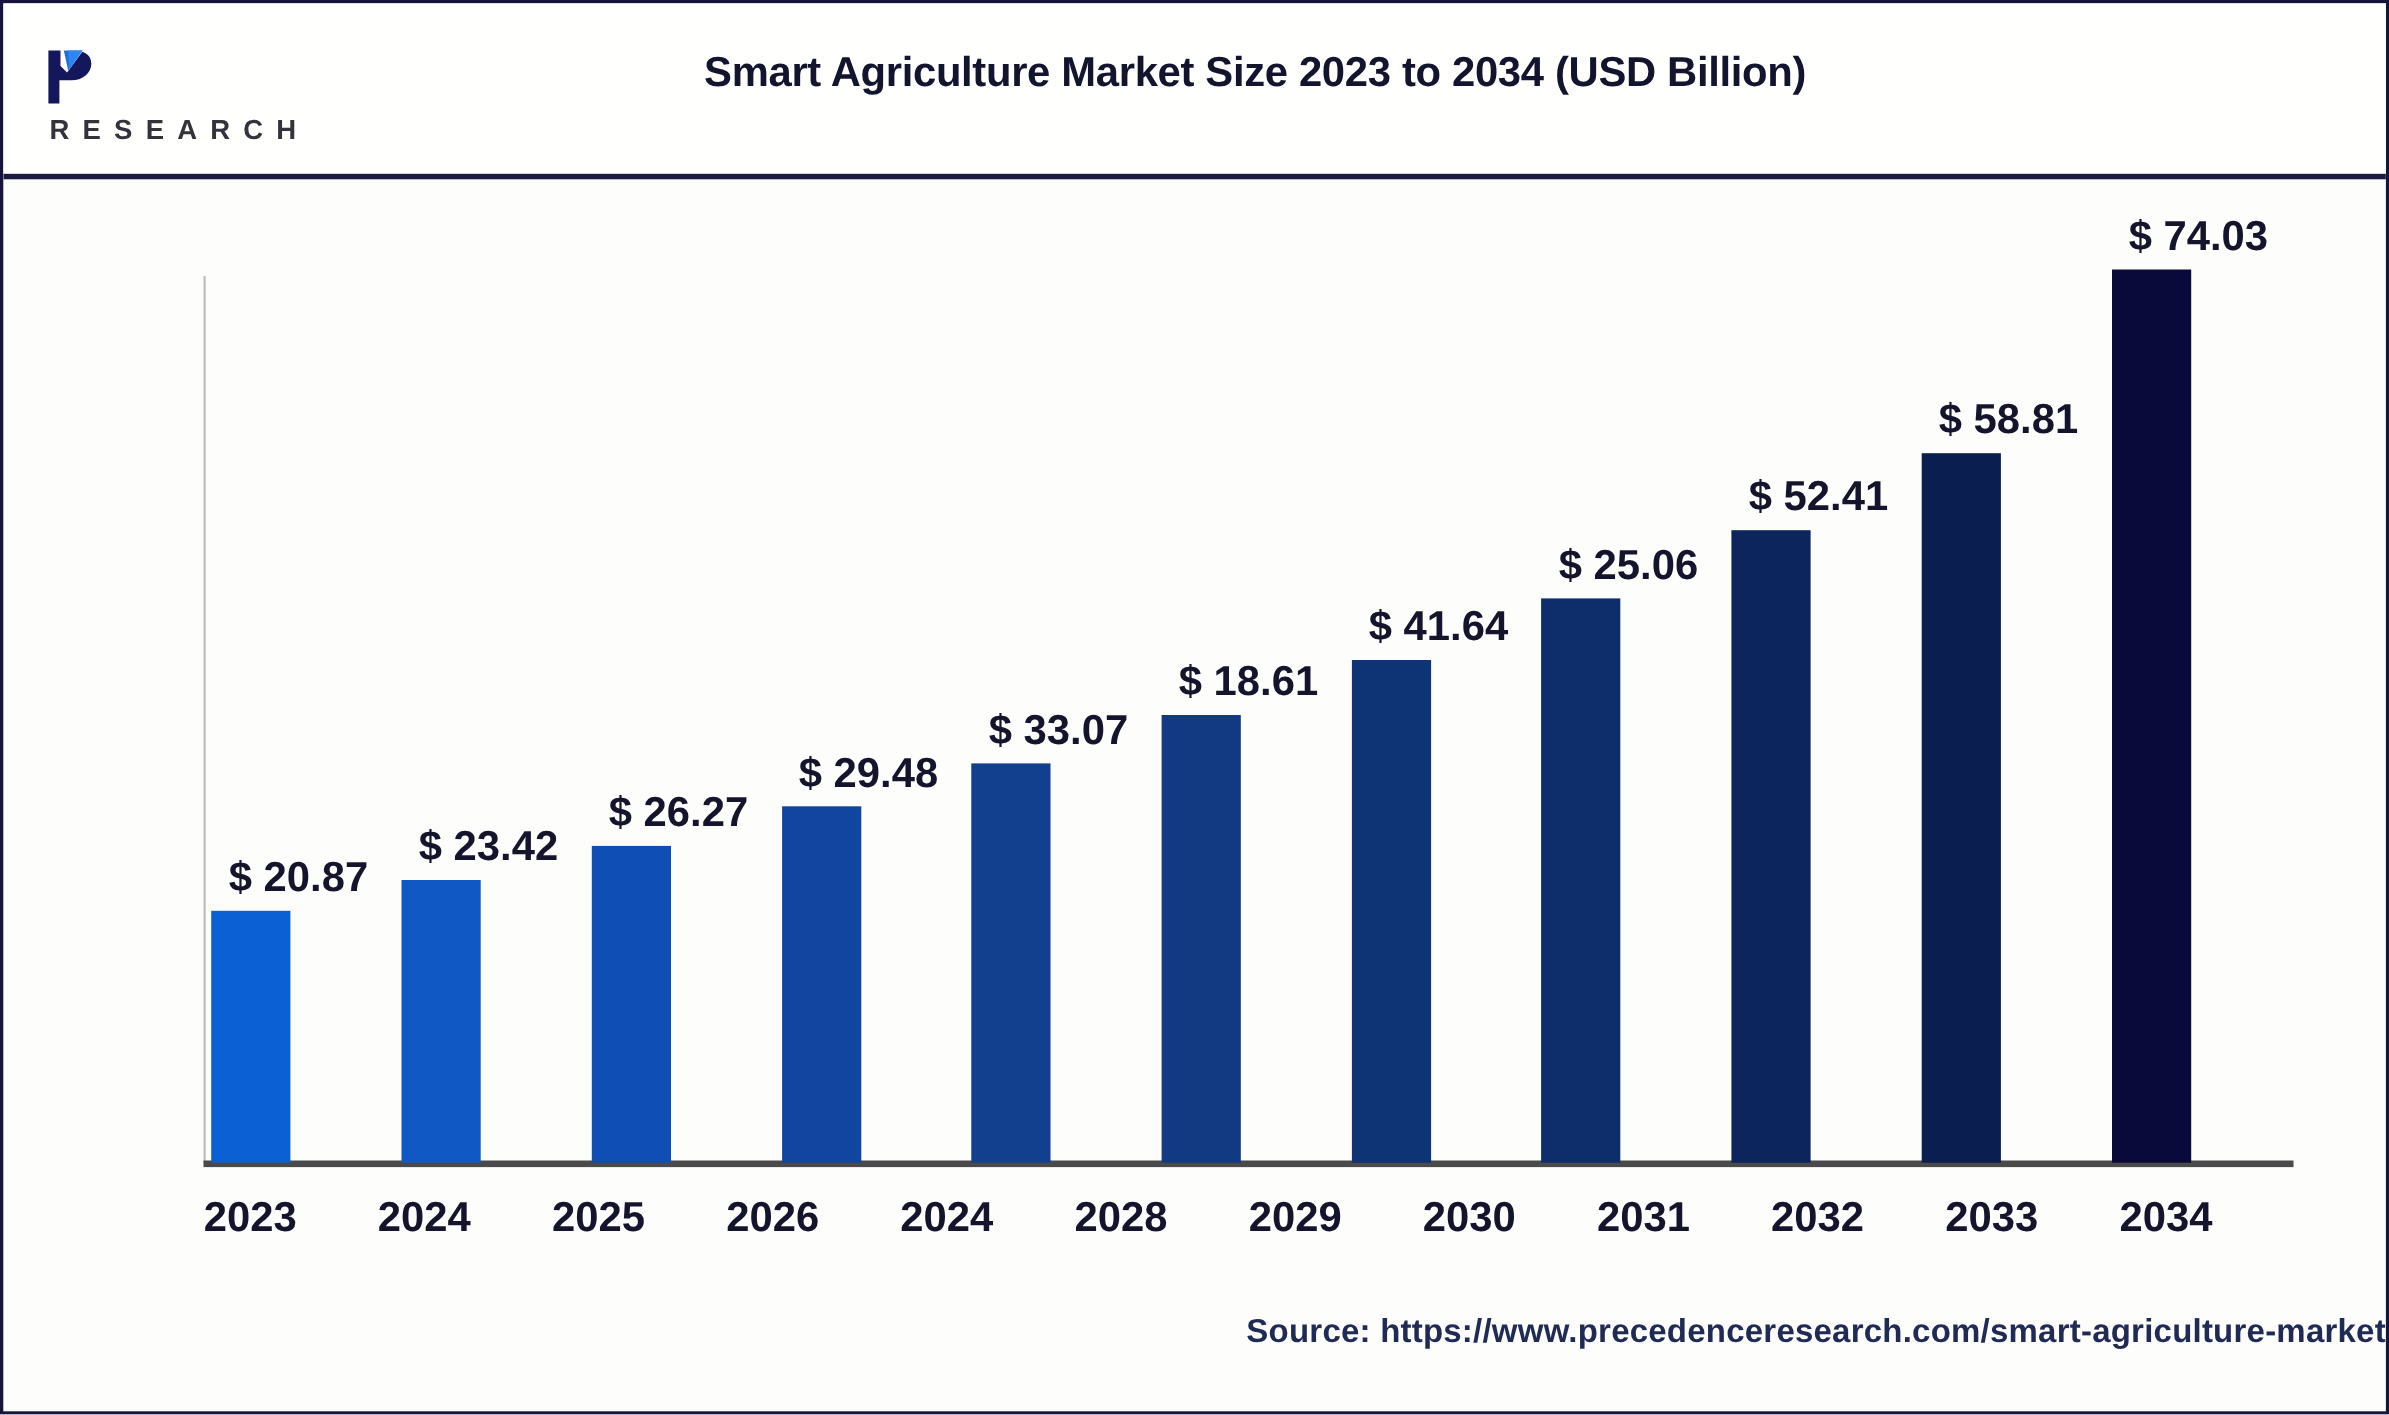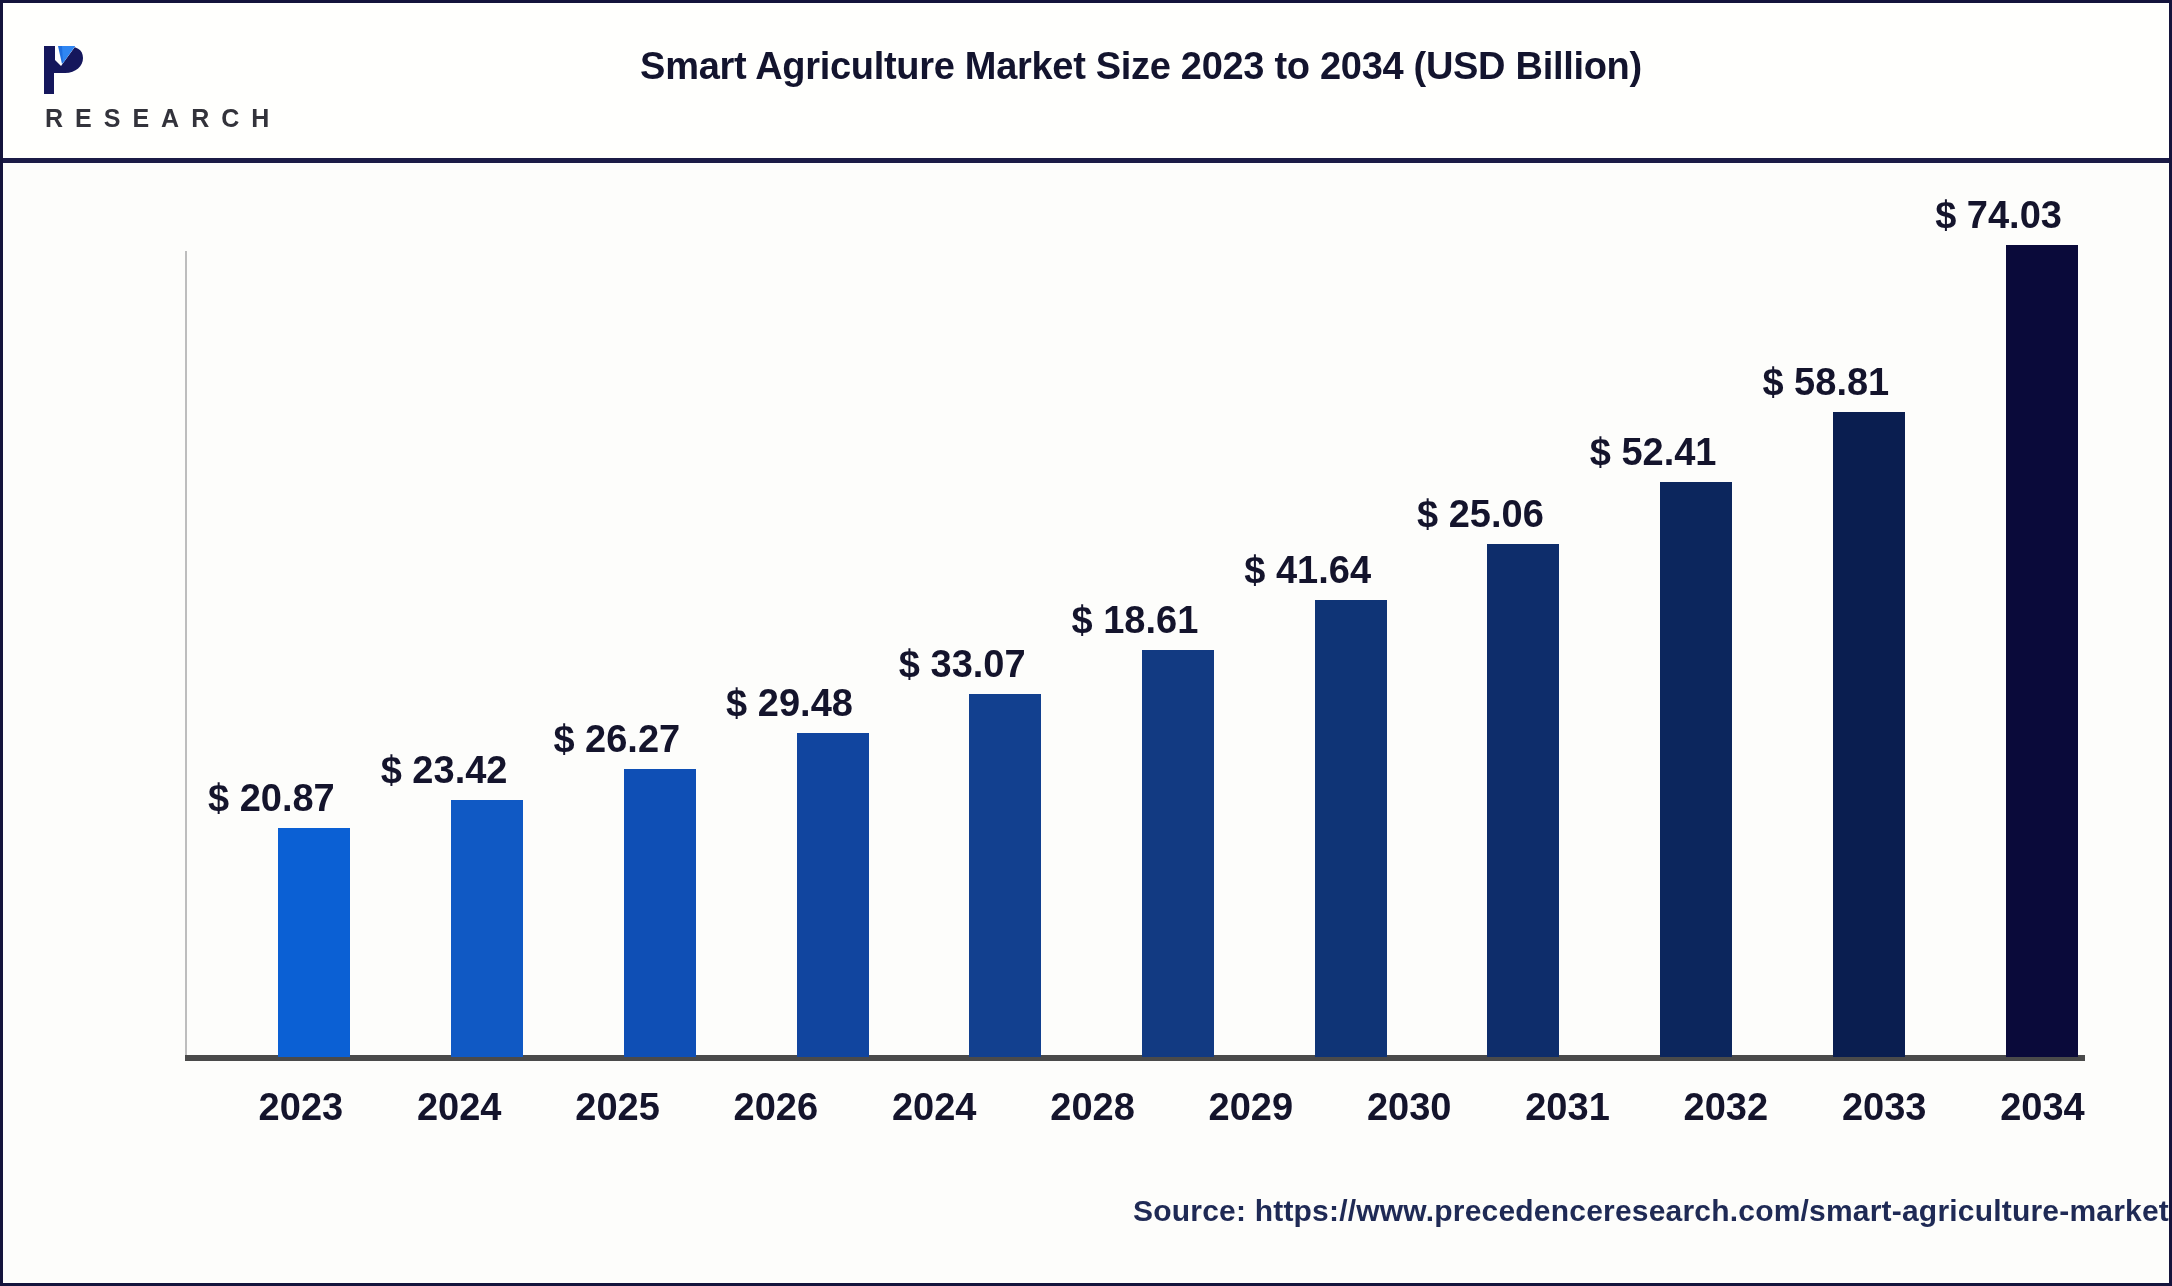--- a/index.html
+++ b/index.html
@@ -128,21 +128,21 @@
     justify-content: space-around;
   }
 
   .bar-col {
     position: relative;
     width: 158px;
     height: 100%;
     display: flex;
     flex-direction: column;
     justify-content: flex-end;
-    align-items: flex-end;
+    align-items: flex-start;
   }
 
   .bar-label {
     position: absolute;
     width: 260px;
     left: 50%;
     transform: translateX(-50%);
     text-align: center;
     font-family: "Liberation Sans", sans-serif;
     font-size: 38px;
@@ -159,21 +159,21 @@
   .x-labels {
     position: absolute;
     left: 182px;
     top: 920px;
     width: 1900px;
     display: flex;
     justify-content: space-around;
   }
   .x-tick {
     width: 158px;
-    text-align: right;
+    text-align: left;
     font-family: "Liberation Sans", sans-serif;
     font-size: 38px;
     font-weight: 700;
     color: #14142c;
   }
 
   .source {
     position: absolute;
     left: 0;
     right: 0;

